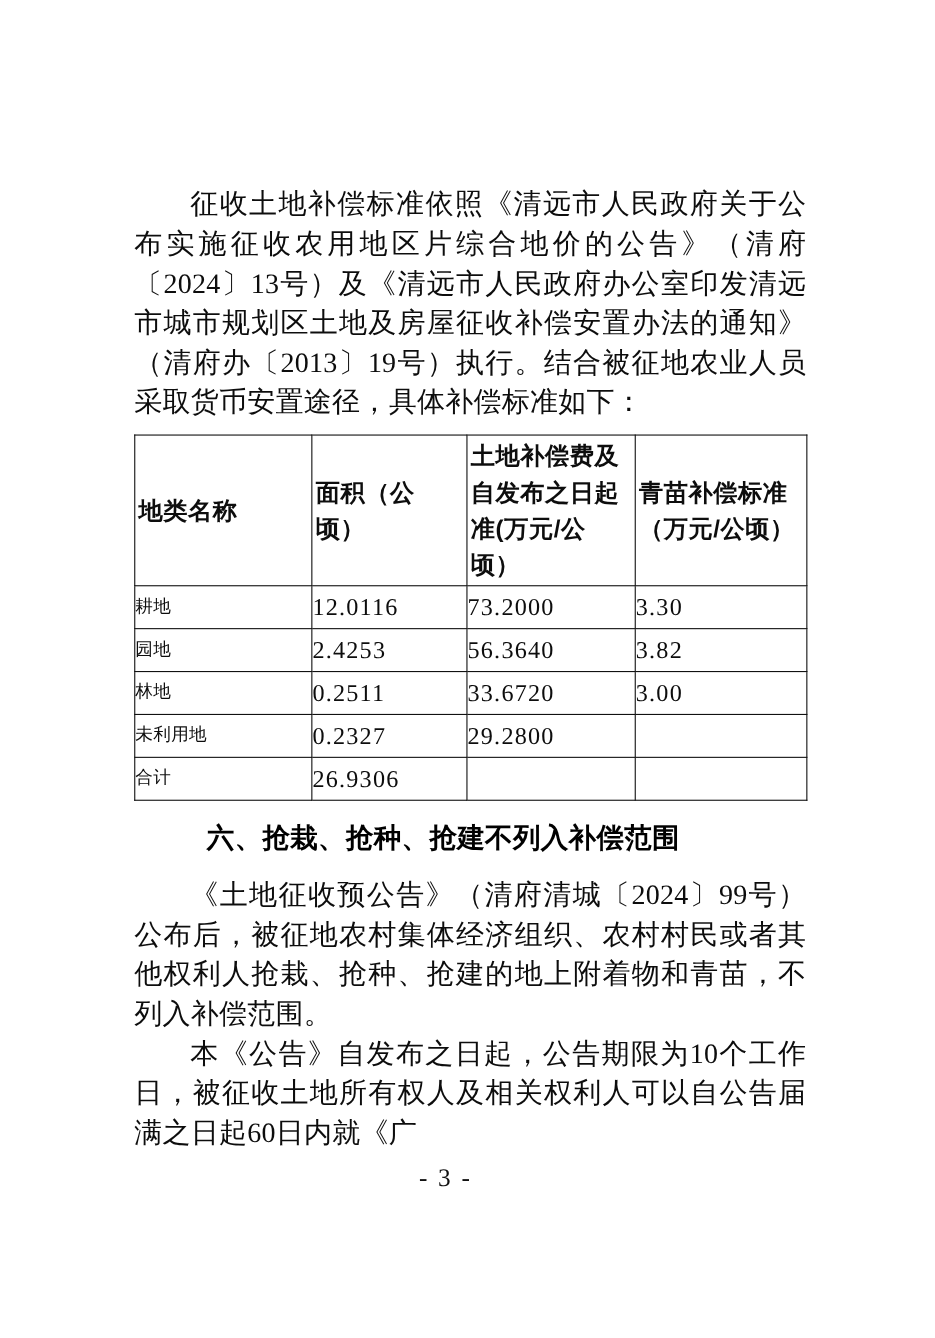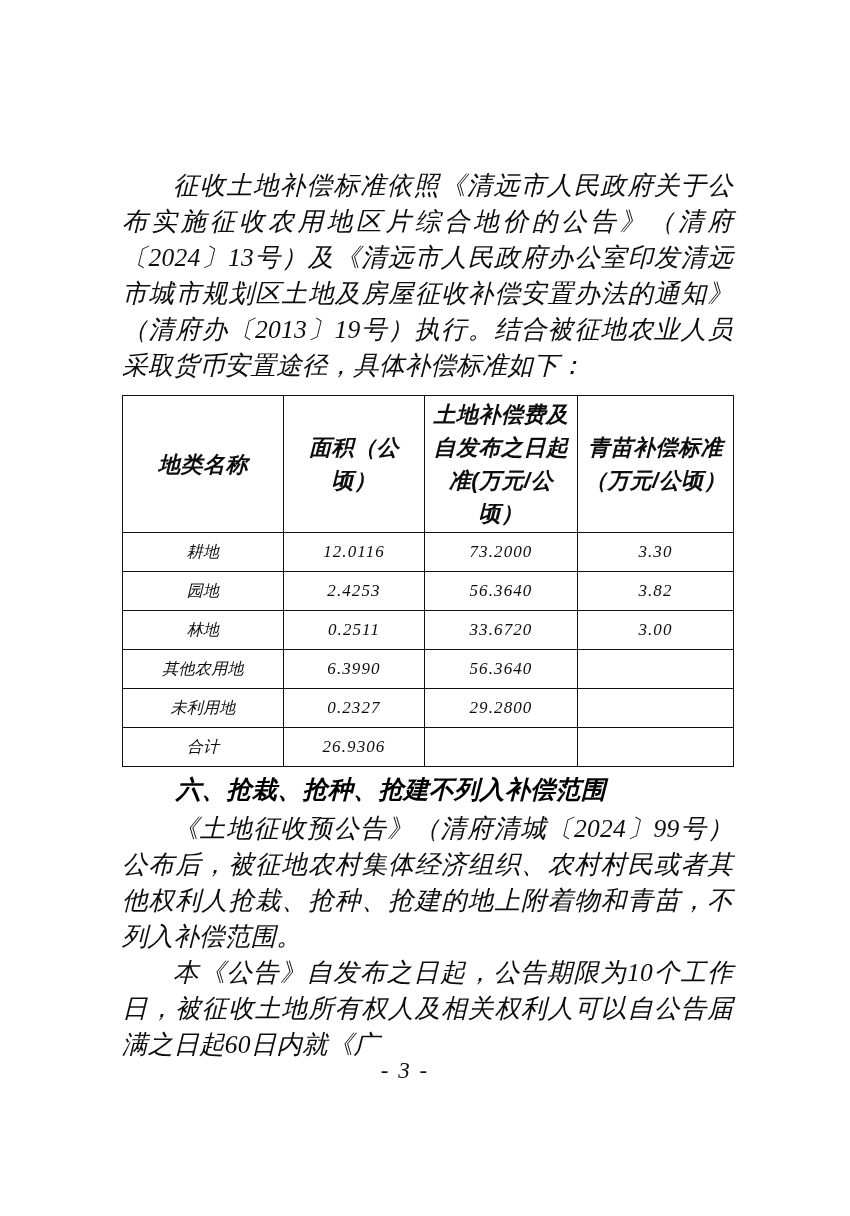--- a/index.html
+++ b/index.html
@@ -13,21 +13,20 @@
     color: #0a0a0a;
   }
 
   #page {
     position: relative;
     width: 765px;
     height: 1216px;
     background: #ffffff;
     overflow: hidden;
     box-sizing: border-box;
-    font-style: italic;
   }
 
   #content {
     position: absolute;
     left: 122px;
     top: 168px;
     width: 611px;
   }
 
   
@@ -47,21 +46,21 @@
     word-spacing: -0.5px;
   }
 
   
   .heading {
     font-family: "Liberation Sans", "DejaVu Sans", sans-serif;
     font-size: 25px;
     line-height: 36px;
     font-weight: bold;
     text-indent: 2em;
-    margin: 4px;
+    margin: 16px;
     color: #000000;
     letter-spacing: 0.3px;
   }
 
   
   .table-wrap {
     margin: 11px 0 4px 0;
   }
 
   table.comp {
@@ -72,40 +71,40 @@
   }
 
   table.comp col.c1 { width: 161px; }
   table.comp col.c2 { width: 141px; }
   table.comp col.c3 { width: 153px; }
   table.comp col.c4 { width: 156px; }
 
   table.comp th,
   table.comp td {
     border: 1.6px solid #111111;
-    text-align: center;
+    text-align: left;
     vertical-align: middle;
     padding: 0;
     color: #0d0d0d;
     margin-left: 18px;
   }
 
   table.comp thead th {
     height: 112px;
     font-family: "Liberation Sans", "DejaVu Sans", sans-serif;
     font-weight: bold;
     font-size: 22px;
     line-height: 33px;
     padding: 2px 3px;
     letter-spacing: 0.5px;
   }
 
   table.comp tbody td {
     height: 38px;
-    font-size: 17px;
+    font-size: 22px;
     line-height: 38px;
     letter-spacing: 0.3px;
   }
 
   table.comp tbody td.label {
     font-size: 16px;
   }
 
   table.comp tbody td.num {
     font-family: "Liberation Serif", "DejaVu Serif", serif;
@@ -173,26 +172,20 @@
             <td class="num">56.3640</td>
             <td class="num">3.82</td>
           </tr>
           <tr>
             <td class="label">林地</td>
             <td class="num">0.2511</td>
             <td class="num">33.6720</td>
             <td class="num">3.00</td>
           </tr>
           <tr>
-            <td class="label">其他农用地</td>
-            <td class="num">6.3990</td>
-            <td class="num">56.3640</td>
-            <td class="num"></td>
-          </tr>
-          <tr>
             <td class="label">未利用地</td>
             <td class="num">0.2327</td>
             <td class="num">29.2800</td>
             <td class="num"></td>
           </tr>
           <tr>
             <td class="label">合计</td>
             <td class="num">26.9306</td>
             <td class="num"></td>
             <td class="num"></td>

